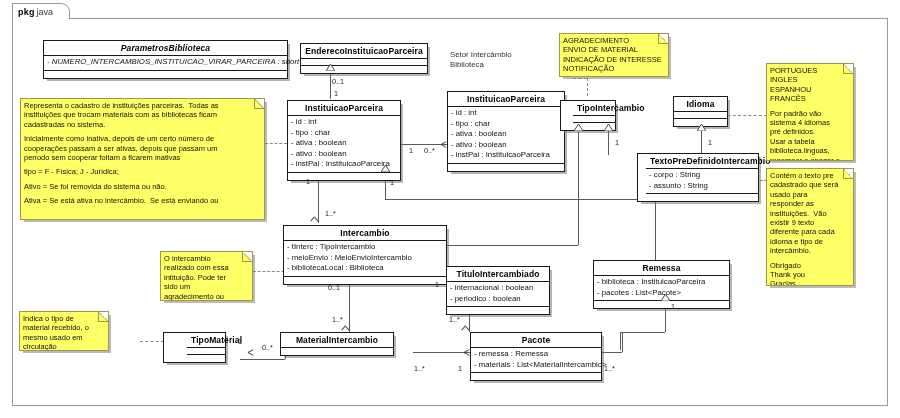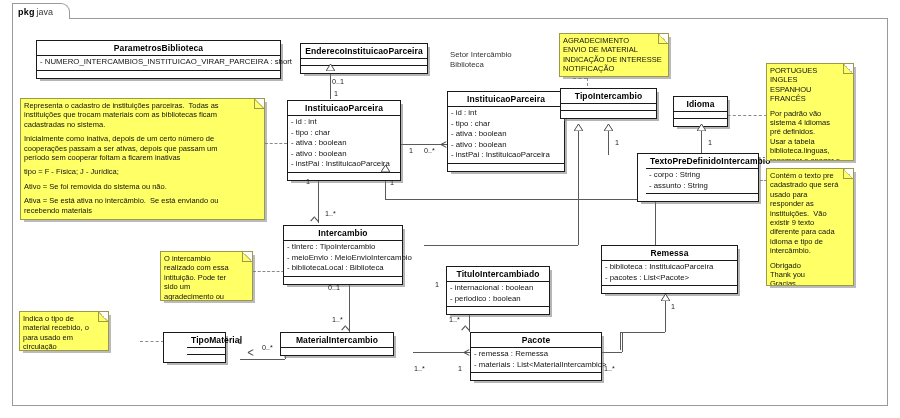--- a/index.html
+++ b/index.html
@@ -299,21 +299,21 @@
   <div class="mult" style="left:238px; top:337px;">1</div>
   <div class="mult" style="left:262px; top:343px;">0..*</div>
   <div class="mult" style="left:414px; top:364px;">1..*</div>
   <div class="mult" style="left:458px; top:364px;">1</div>
   <div class="mult" style="left:604px; top:364px;">1..*</div>
   <div class="mult" style="left:671px; top:302px;">1</div>
 
   <div class="plain-text" style="left:450px; top:50px;">Setor Intercâmbio
 Biblioteca</div>
 
-  <div class="uml-class" style="left:36px; top:40px; width:245px;">
+  <div class="uml-class" style="left:43px; top:40px; width:245px;font-style:italic;">
     <div class="cls-name">ParametrosBiblioteca</div>
     <div class="cls-attrs">
       <div class="attr">- NUMERO_INTERCAMBIOS_INSTITUICAO_VIRAR_PARCEIRA : short</div>
     </div>
     <div class="cls-ops"></div>
   </div>
 
   <div class="uml-class" style="left:300px; top:43px; width:128px;">
     <div class="cls-name">EnderecoInstituicaoParceira</div>
     <div class="cls-attrs empty"></div>
@@ -337,61 +337,61 @@
     <div class="cls-attrs">
       <div class="attr">- id : int</div>
       <div class="attr">- tipo : char</div>
       <div class="attr">- ativa : boolean</div>
       <div class="attr">- ativo : boolean</div>
       <div class="attr">- instPai : InstituicaoParceira</div>
     </div>
     <div class="cls-ops"></div>
   </div>
 
-  <div class="uml-class" style="left:560px; top:88px; width:97px;">
+  <div class="uml-class" style="left:560px; top:100px; width:56px;padding-left:12px;">
     <div class="cls-name">TipoIntercambio</div>
     <div class="cls-attrs empty"></div>
     <div class="cls-ops"></div>
   </div>
 
   <div class="uml-class" style="left:673px; top:96px; width:55px;">
     <div class="cls-name">Idioma</div>
     <div class="cls-attrs empty"></div>
     <div class="cls-ops"></div>
   </div>
 
   <div class="uml-class" style="left:637px; top:153px; width:122px;padding-left:8px;">
     <div class="cls-name">TextoPreDefinidoIntercambio</div>
     <div class="cls-attrs">
       <div class="attr">- corpo : String</div>
       <div class="attr">- assunto : String</div>
     </div>
     <div class="cls-ops"></div>
   </div>
 
-  <div class="uml-class" style="left:283px; top:225px; width:120px;">
+  <div class="uml-class" style="left:283px; top:225px; width:164px;">
     <div class="cls-name">Intercambio</div>
     <div class="cls-attrs">
       <div class="attr">- tInterc : TipoIntercambio</div>
       <div class="attr">- meioEnvio : MeioEnvioIntercambio</div>
       <div class="attr">- bibliotecaLocal : Biblioteca</div>
     </div>
     <div class="cls-ops"></div>
   </div>
 
   <div class="uml-class" style="left:446px; top:266px; width:104px;">
     <div class="cls-name">TituloIntercambiado</div>
     <div class="cls-attrs">
       <div class="attr">- internacional : boolean</div>
       <div class="attr">- periodico : boolean</div>
     </div>
     <div class="cls-ops"></div>
   </div>
 
-  <div class="uml-class" style="left:593px; top:245px; width:137px;margin-left:8px;">
+  <div class="uml-class" style="left:593px; top:260px; width:137px;">
     <div class="cls-name">Remessa</div>
     <div class="cls-attrs">
       <div class="attr">- biblioteca : InstituicaoParceira</div>
       <div class="attr">- pacotes : List&lt;Pacote&gt;</div>
     </div>
     <div class="cls-ops"></div>
   </div>
 
   <div class="uml-class" style="left:163px; top:332px; width:63px;padding-left:23px;">
     <div class="cls-name">TipoMaterial</div>
@@ -421,21 +421,20 @@
     <div class="note-line blank"></div>
     <div class="note-line">Inicialmente como inativa, depois de um certo número de</div>
     <div class="note-line">cooperações passam a ser ativas, depois que passam um</div>
     <div class="note-line">período sem cooperar foltam a ficarem inativas</div>
     <div class="note-line blank"></div>
     <div class="note-line">tipo = F - Física; J - Jurídica;</div>
     <div class="note-line blank"></div>
     <div class="note-line">Ativo = Se foi removida do sistema ou não.</div>
     <div class="note-line blank"></div>
     <div class="note-line">Ativa = Se está ativa no intercâmbio.  Se está enviando ou</div>
-    <div class="note-line">recebendo materiais</div>
   </div>
 
   <div class="note" style="left:559px; top:33px; width:110px; height:44px;">
     <div class="fold"></div>
     <div class="note-line">AGRADECIMENTO</div>
     <div class="note-line">ENVIO DE MATERIAL</div>
     <div class="note-line">INDICAÇÃO DE INTERESSE</div>
     <div class="note-line">NOTIFICAÇÃO</div>
   </div>
 
@@ -480,17 +479,17 @@
     <div class="note-line">intituição. Pode ter</div>
     <div class="note-line">sido um</div>
     <div class="note-line">agradecimento ou</div>
 
   </div>
 
   <div class="note" style="left:19px; top:311px; width:90px; height:40px;">
     <div class="fold"></div>
     <div class="note-line">Indica o tipo de</div>
     <div class="note-line">material recebido, o</div>
-    <div class="note-line">para usado em</div>
+    <div class="note-line">mesmo usado em</div>
     <div class="note-line">circulação</div>
   </div>
 
 </div>
 
 </body></html>

